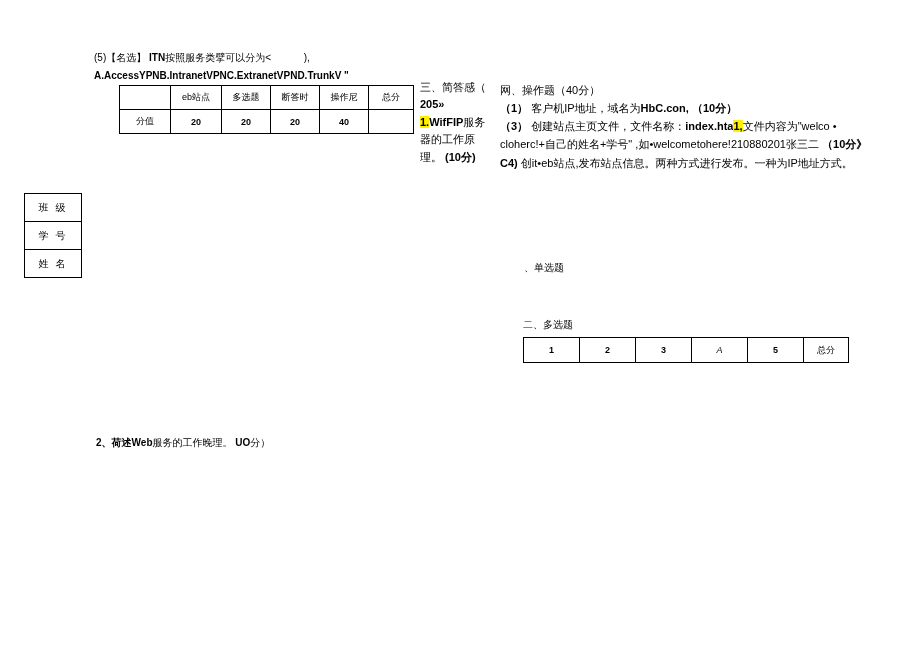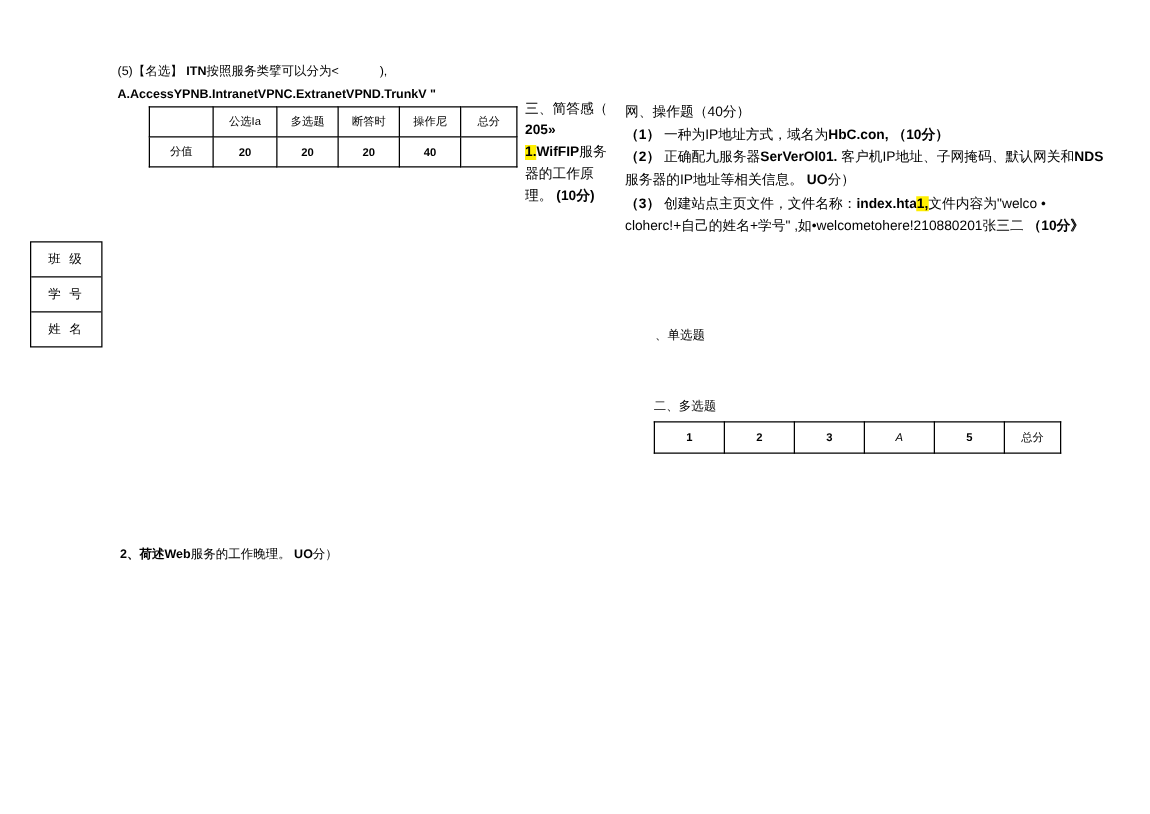--- a/index.html
+++ b/index.html
@@ -57,21 +57,21 @@
     <span class="bold">ITN</span><span>按照服务类擘可以分为&lt;</span>
     <span style="margin-left:30px">),</span>
   </div>
   <div class="line bold">A.AccessYPNB.IntranetVPNC.ExtranetVPND.TrunkV "</div>
 </div>
 
 <table class="score-table">
   <tbody>
       <tr>
     <td class="c1"></td>
-    <td class="c2">公选Ia</td>
+    <td class="c2">eb站点</td>
     <td class="c3">多选题</td>
     <td class="c4">断答时</td>
     <td class="c5">操作尼</td>
     <td class="c6">总分</td>
   </tr>
   <tr>
     <td class="c1">分值</td>
     <td class="c2 bold">20</td>
     <td class="c3 bold">20</td>
     <td class="c4 bold">20</td>
@@ -90,33 +90,31 @@
 <div class="strip">
   <div>班 级</div>
   <div>学 号</div>
   <div>姓 名</div>
 </div>
 
 <div class="right">
   <div>网、操作题（40分）</div>
   <div>
     <span class="bold">（1）</span>
-    <span>一种为IP地址方式，域名为</span><span class="bold">HbC.con,</span>
+    <span>客户机IP地址，域名为</span><span class="bold">HbC.con,</span>
     <span class="bold">（10分）</span>
-  </div>
-  <div>
-    <span class="bold">（2）</span>
-    <span>正确配九服务器</span><span class="bold">SerVerOl01.</span>
-    <span>客户机IP地址、子网掩码、默认网关和</span><span class="bold">NDS</span><span>服务器的IP地址等相关信息。</span>
-    <span class="bold">UO</span><span>分）</span>
   </div>
   <div>
     <span class="bold">（3）</span>
     <span>创建站点主页文件，文件名称：</span><span class="bold">index.hta</span><span class="hl">1,</span><span>文件内容为"welco • cloherc!+自己的姓名+学号" ,如•welcometohere!210880201</span><span>张三二</span>
     <span class="bold">（10分》</span>
+  </div>
+  <div>
+    <span class="bold">C4)</span>
+    <span>创it•eb站点,发布站点信息。两种方式进行发布。一种为IP地址方式。</span>
   </div>
 </div>
 
 <div class="single">、单选题</div>
 <div class="multi-h">二、多选题</div>
 
 <table class="multi-table">
   <tbody>
       <tr>
     <td class="bold">1</td>

